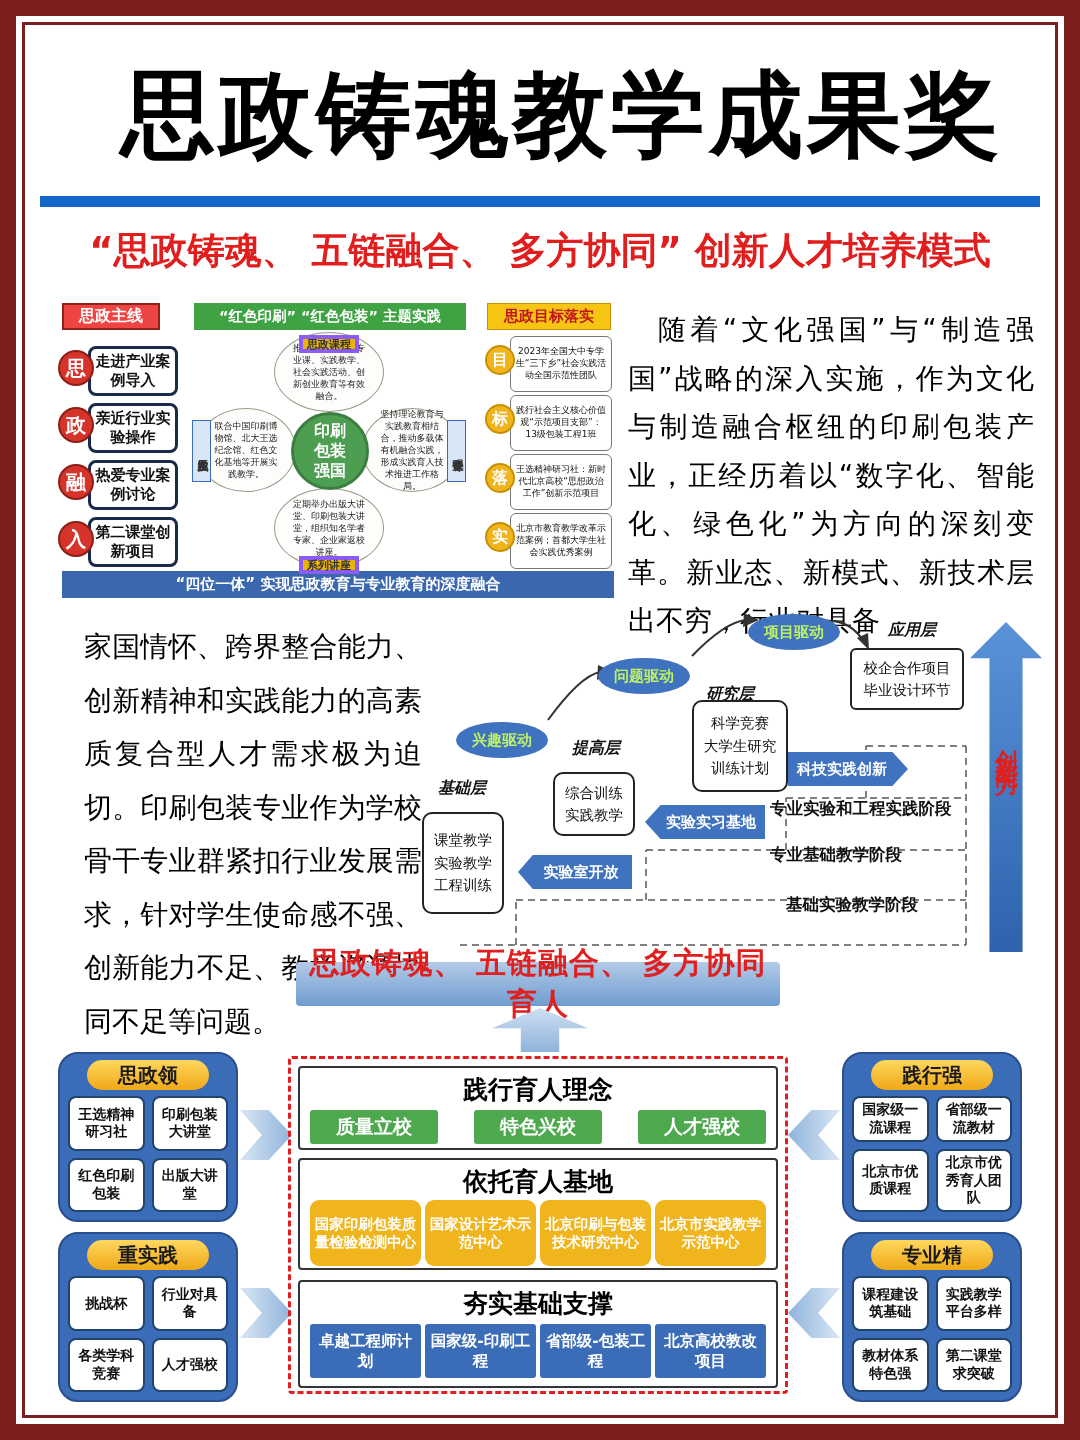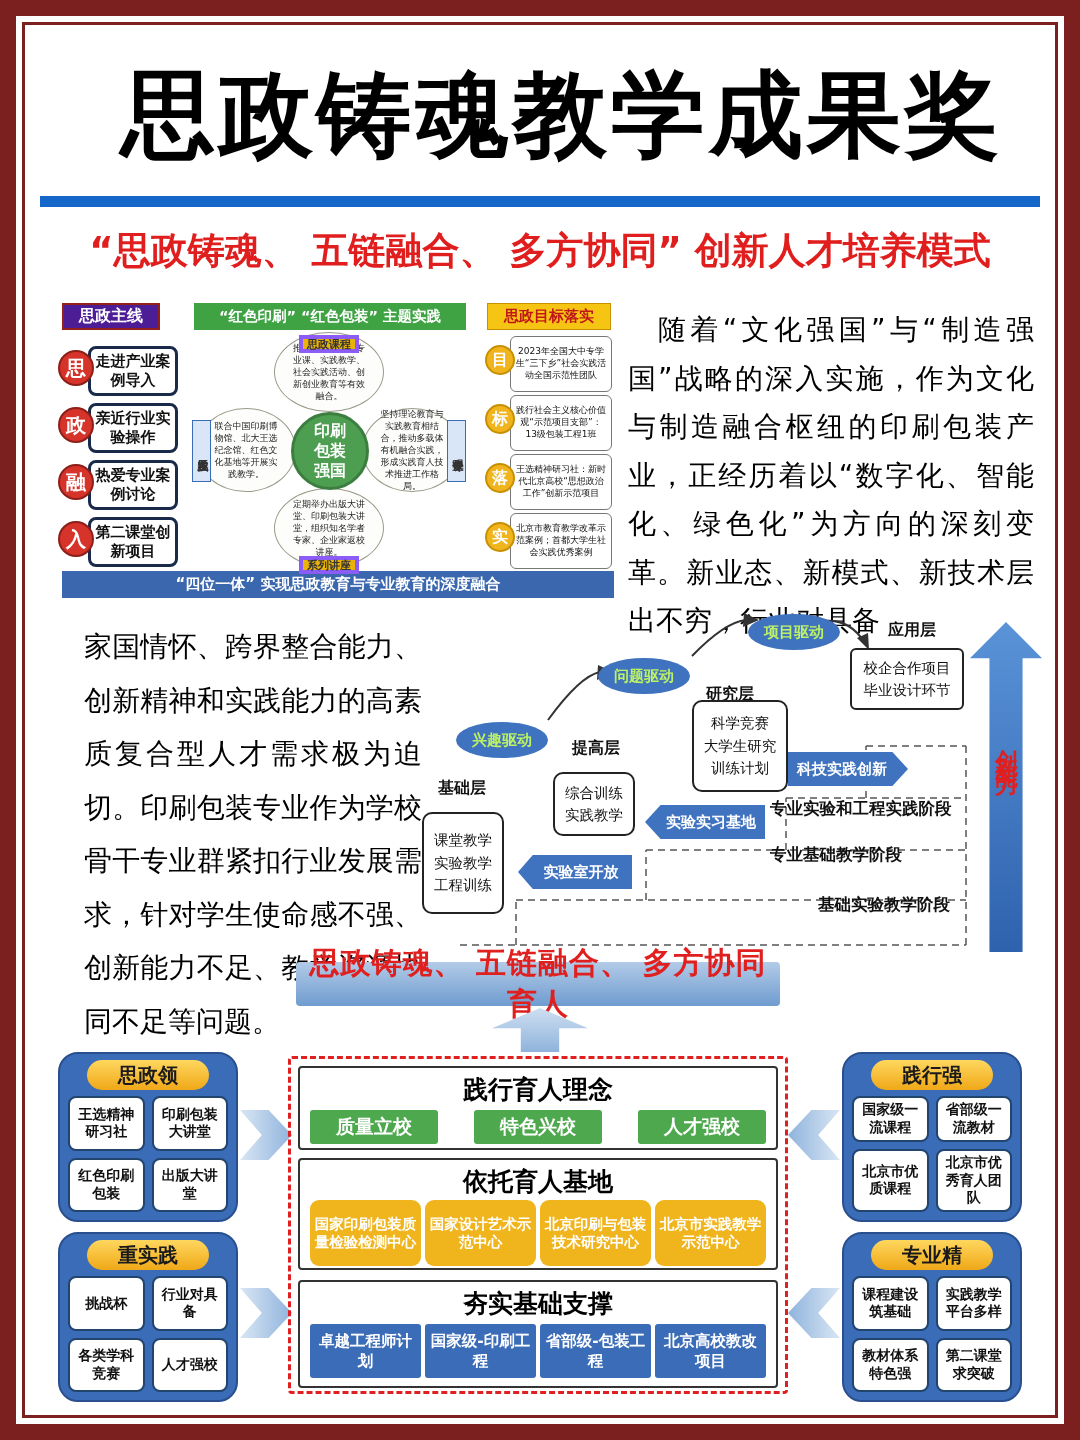--- a/index.html
+++ b/index.html
@@ -17,21 +17,21 @@
   
   .frame-outer { inset:0; border:16px solid #7c1f1f; z-index:50; pointer-events:none; }
   .frame-inner { left:22px; top:22px; right:22px; bottom:22px; border:3px solid #7c1f1f; z-index:50; pointer-events:none; }
 
   
   .title { left:0; right:0; top:52px; text-align:center; font-size:94px; font-weight:900; letter-spacing:4px; color:#000;padding-left:44px; }
   .blue-line { left:40px; top:196px; width:1000px; height:11px; background:#1467c8; }
   .subtitle { left:0; right:0; top:226px; text-align:center; font-size:37px; font-weight:800; color:#e01e1e; }
 
   
-  .tl-header { left:62px; top:303px; width:98px; height:27px; background:#4c1d95; border:2px solid #94201a; color:#fff; font-size:16px; font-weight:700; }
+  .tl-header { left:62px; top:303px; width:98px; height:27px; background:#ef4444; border:2px solid #94201a; color:#fff; font-size:16px; font-weight:700; }
   .badge-red { width:36px; height:36px; border-radius:50%; background:#d6342b; border:2px solid #8c1f17; color:#fff; font-size:20px; font-weight:700; z-index:3; }
   .tl-box { width:90px; height:50px; background:#fff; border:3px solid #1a2a4a; border-radius:8px; font-size:15px; font-weight:700; line-height:1.3; z-index:2; padding:2px; }
 
   
   .tc-header { left:194px; top:303px; width:272px; height:27px; background:#3fa344; color:#fff; font-size:14.5px; font-weight:700; }
   .petal { background:#fdfdfb; border:1px solid #9a9a8a; border-radius:50%; font-size:9px; line-height:1.35; color:#222; padding:10px 14px; }
   .core-circle { left:291px; top:412px; width:78px; height:78px; border-radius:50%; background:#4d9e50; border:3px solid #3c7e40; color:#fff; font-size:16px; font-weight:700; line-height:1.25; z-index:4; }
   .chip { font-size:11px; font-weight:700; border:4px solid #8b5cf6; background:#eab308; color:#333; z-index:5; }
   .chip-v { writing-mode:vertical-rl; background:#d9e6f7; border:1px solid #3a6cb8; }
 
@@ -42,21 +42,21 @@
 
   .top-bottom-bar { left:62px; top:571px; width:552px; height:27px; background:#3a67ad; color:#fff; font-size:15px; font-weight:700; }
 
   
   .para-right { left:628px; top:306px; width:406px; font-size:28px; line-height:48.5px; font-weight:500; text-align:justify; text-indent:30px; color:#000; }
   .para-left { left:84px; top:620px; width:338px; font-size:28px; line-height:53.5px; font-weight:500; text-align:justify; color:#000; }
 
   
   .stair { left:420px; top:610px; width:620px; height:350px; }
   .oval { width:92px; height:36px; border-radius:50%; background:#3f72bf; color:#bef264; font-size:15px; font-weight:700; }
-  .layer-label { font-size:16px; font-weight:700; color:#111; }
+  .layer-label { font-size:16px; font-weight:700; color:#111;font-style:italic; }
   .stair-box { background:#fff; border:2px solid #222; border-radius:10px; font-size:14.5px; font-weight:500; line-height:1.55; }
   .ptr { height:34px; background:#3f72bf; color:#fff; font-size:15px; font-weight:700; }
   .ptr-left { clip-path:polygon(0 50%, 13% 0, 100% 0, 100% 100%, 13% 100%); padding-left:12px; }
   .ptr-right { clip-path:polygon(0 0, 87% 0, 100% 50%, 87% 100%, 0 100%); padding-right:12px; }
   .stage-label { font-size:16.5px; font-weight:700; color:#111; }
   .big-arrow { left:550px; top:12px; width:72px; height:330px; background:linear-gradient(180deg,#5a93d8,#2e62ad);
     clip-path:polygon(50% 0, 100% 11%, 73% 11%, 73% 100%, 27% 100%, 27% 11%, 0 11%); }
   .axis-text { left:572px; top:120px; writing-mode:vertical-rl; color:#e01f1f; font-size:23px; font-weight:900; letter-spacing:8px; z-index:5; }
 
   
@@ -188,21 +188,21 @@
 训练计划</div>
     <div class="abs cflex stair-box pre" style="left:430px; top:38px; width:114px; height:62px; border-radius:6px;">校企合作项目
 毕业设计环节</div>
 
     <div class="abs cflex ptr ptr-left" style="left:98px; top:245px; width:114px;">实验室开放</div>
     <div class="abs cflex ptr ptr-left" style="left:225px; top:195px; width:120px;">实验实习基地</div>
     <div class="abs cflex ptr ptr-right" style="left:368px; top:142px; width:120px;">科技实践创新</div>
 
     <div class="abs stage-label" style="left:350px; top:188px;">专业实验和工程实践阶段</div>
     <div class="abs stage-label" style="left:350px; top:234px;">专业基础教学阶段</div>
-    <div class="abs stage-label" style="left:366px; top:284px;margin-left:32px;">基础实验教学阶段</div>
+    <div class="abs stage-label" style="left:366px; top:284px;">基础实验教学阶段</div>
   </div>
 
   <div class="abs banner cflex">思政铸魂、 五链融合、 多方协同育人</div>
   <div class="abs up-arrow"></div>
 
   <div class="abs panel" style="left:58px; top:1052px;">
     <div class="panel-header">思政领</div>
     <div class="panel-grid">
       <div class="panel-item">王选精神研习社</div>
       <div class="panel-item">印刷包装大讲堂</div>

